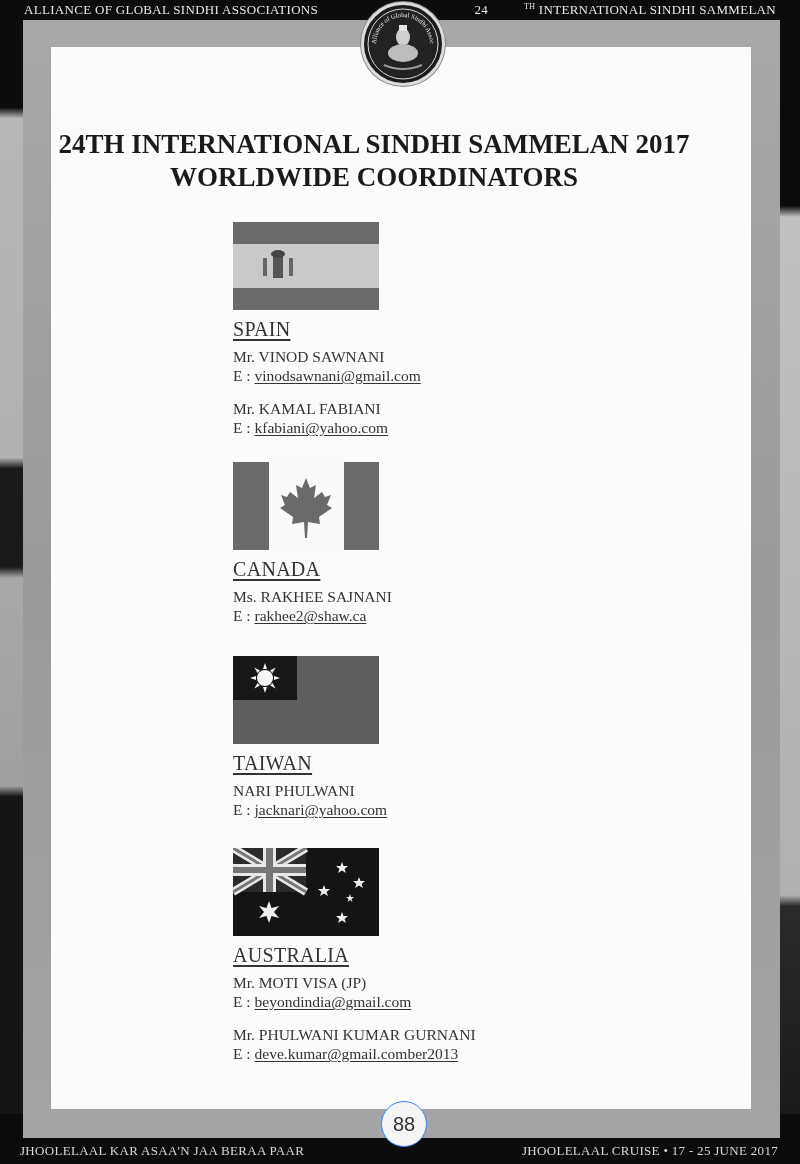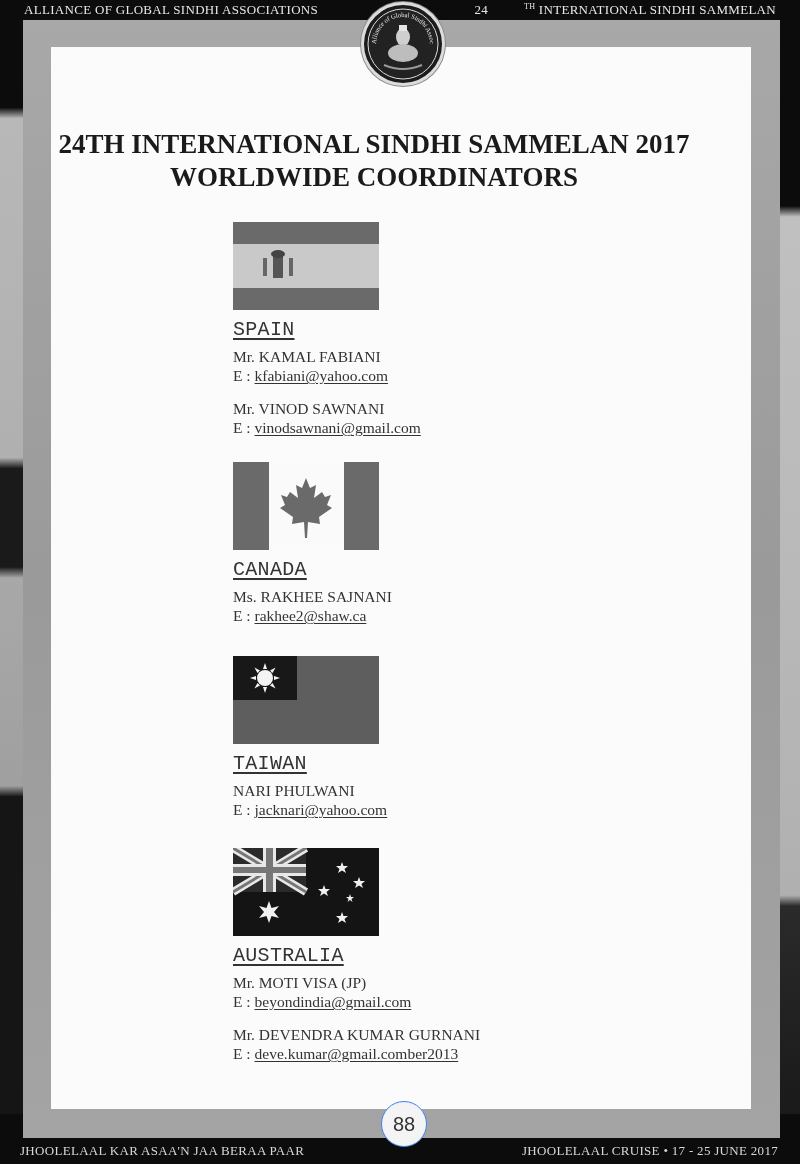--- a/index.html
+++ b/index.html
@@ -45,21 +45,21 @@
       position: absolute; left: 51px; width: 646px; top: 128px;
       text-align: center; font-weight: bold; font-size: 27px; line-height: 33px;
       color: #1a1a1a;
     }
     .entry {
       position: absolute; left: 233px; width: 380px;
     }
     .flag { width: 146px; height: 88px; display: block; }
     .country {
       font-size: 20px; color: #333; text-decoration: underline;
-      text-underline-offset: 3px; margin-top: 8px; letter-spacing: 0.3px; font-family: Liberation Mono, monospace;
+      text-underline-offset: 3px; margin-top: 8px; letter-spacing: 0.3px;
     }
     .person { font-size: 15.5px; color: #333; margin-top: 6px; line-height: 19px; }
     .person + .person { margin-top: 14px; }
     .name { display: block; }
     .email-line { display: block; }
     .email { text-decoration: underline; color: #333; text-underline-offset: 2px; }
     .footer-bar {
       position: absolute; bottom: 0; left: 0; right: 0; height: 26px;
       display: flex; justify-content: space-between; align-items: center;
       padding: 0 22px 0 20px;
@@ -109,26 +109,26 @@
   <svg class="flag" viewBox="0 0 146 88">
     <rect width="146" height="88" fill="#6a6a6a"></rect>
     <rect y="22" width="146" height="44" fill="#c9c9c9"></rect>
     <rect x="40" y="32" width="10" height="24" fill="#555"></rect>
     <rect x="30" y="36" width="4" height="18" fill="#666"></rect>
     <rect x="56" y="36" width="4" height="18" fill="#666"></rect>
     <ellipse cx="45" cy="32" rx="7" ry="4" fill="#444"></ellipse>
   </svg>
   <div class="country">SPAIN</div>
   <div class="person">
+    <span class="name">Mr. VINOD SAWNANI</span>
+    <span class="email-line"><span>E : </span><a class="email">vinodsawnani@gmail.com</a></span>
+  </div>
+  <div class="person">
     <span class="name">Mr. KAMAL FABIANI</span>
     <span class="email-line"><span>E : </span><a class="email">kfabiani@yahoo.com</a></span>
-  </div>
-  <div class="person">
-    <span class="name">Mr. VINOD SAWNANI</span>
-    <span class="email-line"><span>E : </span><a class="email">vinodsawnani@gmail.com</a></span>
   </div>
 </div>
 
 <div class="entry" style="top:462px;">
   <svg class="flag" viewBox="0 0 146 88">
     <rect width="146" height="88" fill="#fafafa"></rect>
     <rect x="0" y="0" width="36" height="88" fill="#6a6a6a"></rect>
     <rect x="111" y="0" width="35" height="88" fill="#6a6a6a"></rect>
     <path d="M73 16 L77 26 L83 23 L81 36 L89 30 L92 35 L98 33 L94 43 L99 46 L86 55 L87 62 L75 60 L74 76 L72 76 L71 60 L59 62 L60 55 L47 46 L52 43 L48 33 L54 35 L57 30 L65 36 L63 23 L69 26 Z" fill="#6a6a6a"></path>
   </svg>
@@ -184,21 +184,21 @@
       <polygon points="117,46 118,49 121,49 118.5,51 119.5,54 117,52 114.5,54 115.5,51 113,49 116,49"></polygon>
       <polygon points="109,64 110.5,68 115,68 111.5,71 113,75 109,72.5 105,75 106.5,71 103,68 107.5,68"></polygon>
     </g>
   </svg>
   <div class="country">AUSTRALIA</div>
   <div class="person">
     <span class="name">Mr. MOTI VISA (JP)</span>
     <span class="email-line"><span>E : </span><a class="email">beyondindia@gmail.com</a></span>
   </div>
   <div class="person">
-    <span class="name">Mr. DEVENDRA KUMAR GURNANI</span>
+    <span class="name">Mr. PHULWANI KUMAR GURNANI</span>
     <span class="email-line"><span>E : </span><a class="email">deve.kumar@gmail.comber2013</a></span>
   </div>
 </div>
 
 <div class="page-num">88</div>
 
 <div class="footer-bar">
   <span>JHOOLELAAL KAR ASAA'N JAA BERAA PAAR</span>
   <span>JHOOLELAAL CRUISE • 17 - 25 JUNE 2017</span>
 </div>

